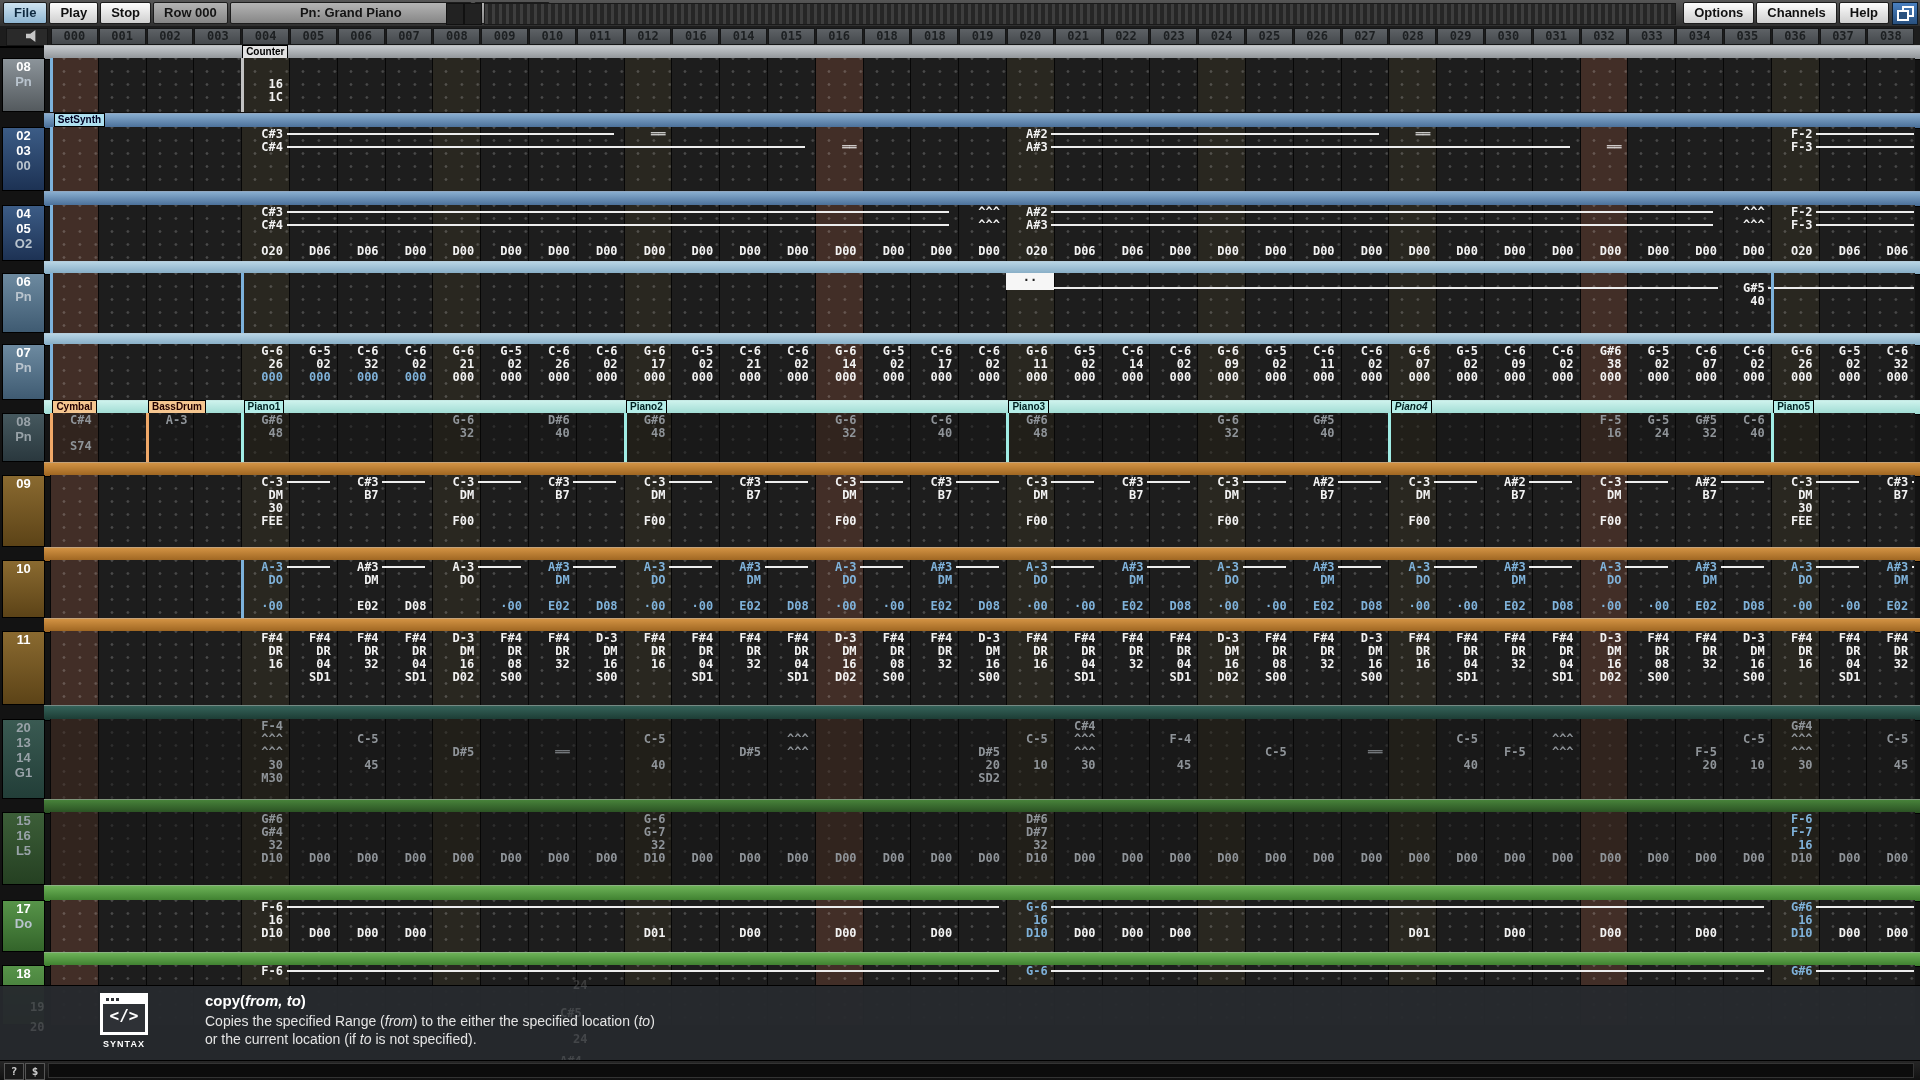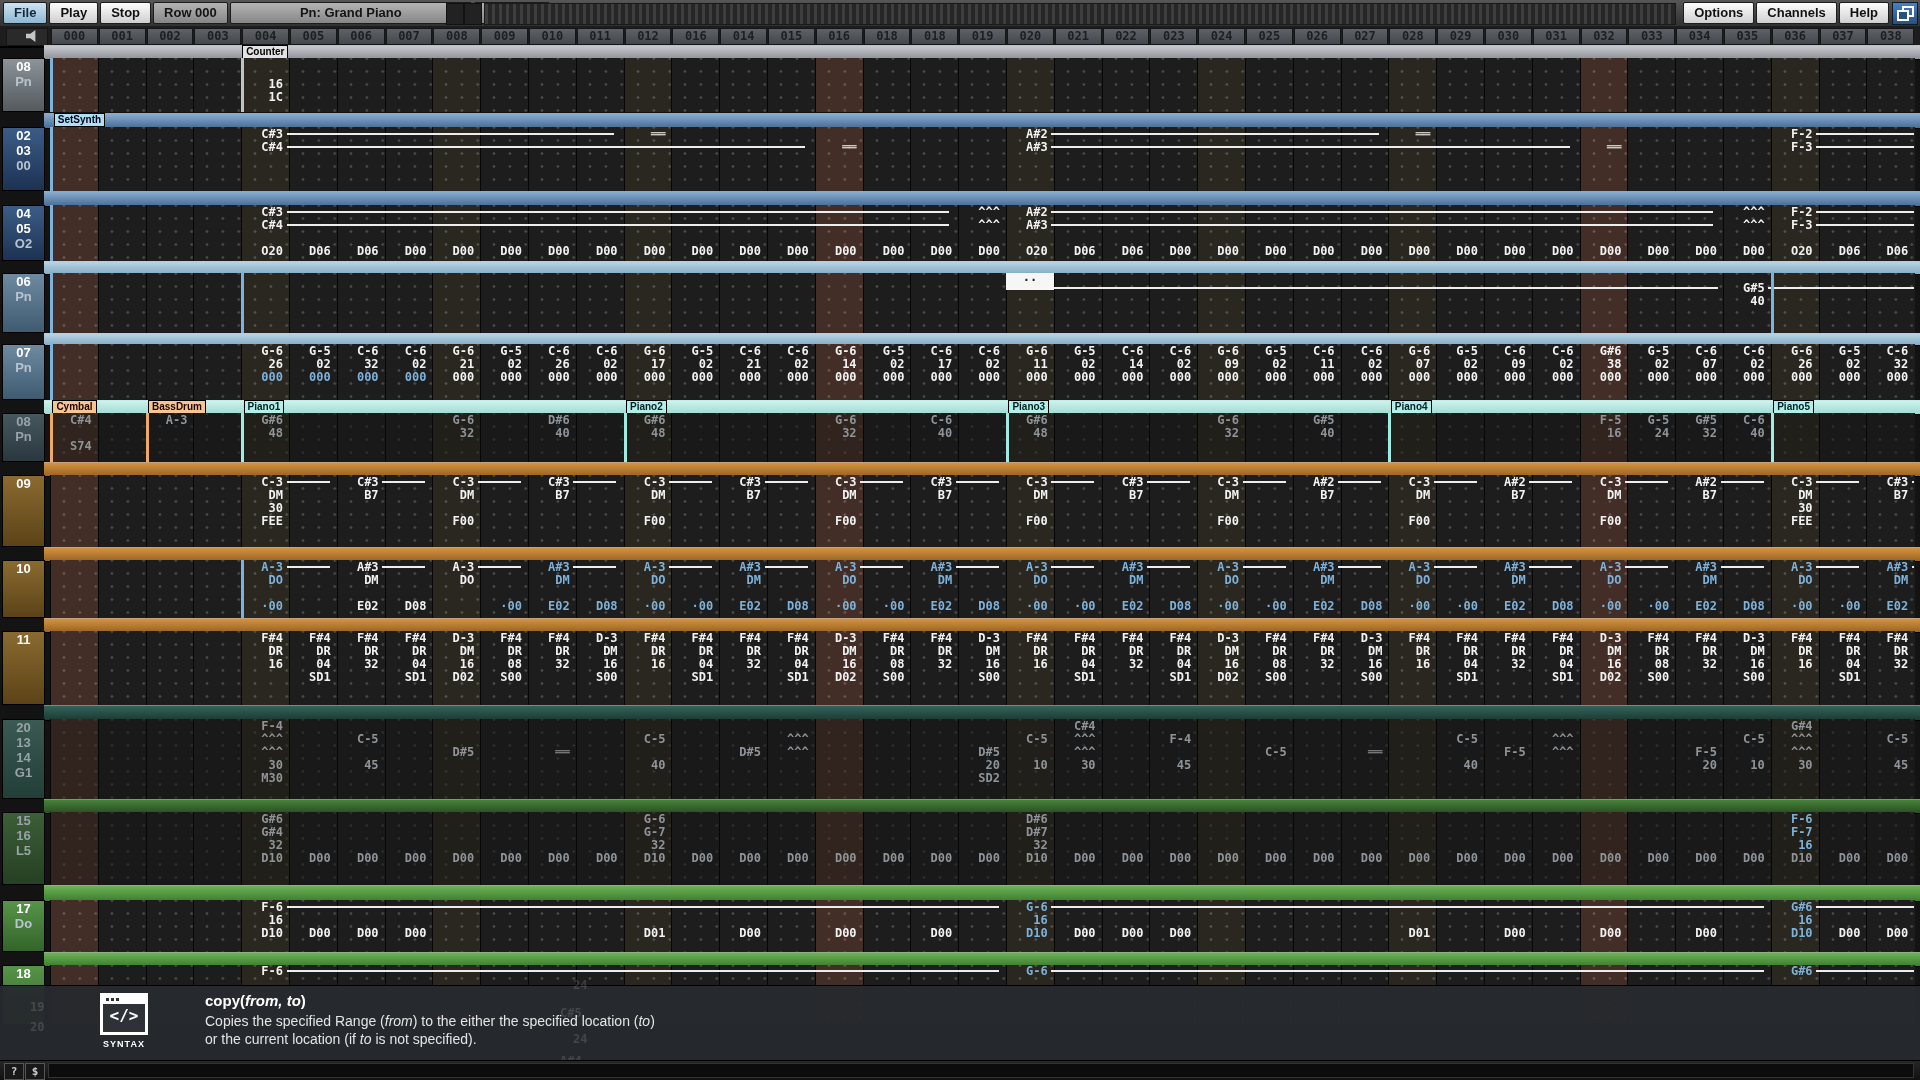--- a/index.html
+++ b/index.html
@@ -596,21 +596,21 @@
     <div class="nt w" style="left: 1721px; top: 371px; width: 43.8px;">000</div>
     <div class="nt w" style="left: 1768.8px; top: 371px; width: 43.8px;">000</div>
     <div class="nt w" style="left: 1816.6px; top: 371px; width: 43.8px;">000</div>
     <div class="nt w" style="left: 1864.4px; top: 371px; width: 43.8px;">000</div>
     <div class="tbar bar-cyan" style="top: 400px; height: 13px;"></div>
     <div class="chip chip-orange" style="left: 52.39px; top: 400px;">Cymbal</div>
     <div class="chip chip-orange" style="left: 147.99px; top: 400px;">BassDrum</div>
     <div class="chip chip-teal" style="left: 243.59px; top: 400px;">Piano1</div>
     <div class="chip chip-teal" style="left: 625.99px; top: 400px;">Piano2</div>
     <div class="chip chip-teal" style="left: 1008.39px; top: 400px;">Piano3</div>
-    <div class="chip chip-teal" style="left: 1390.79px; top: 400px;">Piano4</div>
+    <div class="chip chip-teal" style="left: 1390.79px; top: 400px; font-style: italic;">Piano4</div>
     <div class="chip chip-teal" style="left: 1773.19px; top: 400px;">Piano5</div>
     <div class="rowlab lab-slate mutlab" style="top: 413px; height: 47px;">
       <span class="n">08</span>
       <span class="s">Pn</span>
     </div>
     <div class="cc red mm" style="left: 50px; top: 413px; width: 47.8px; height: 49px;"></div>
     <div class="cc mm" style="left: 97.8px; top: 413px; width: 47.8px; height: 49px;"></div>
     <div class="cc mm" style="left: 145.6px; top: 413px; width: 47.8px; height: 49px;"></div>
     <div class="cc mm" style="left: 193.4px; top: 413px; width: 47.8px; height: 49px;"></div>
     <div class="cc olive mm" style="left: 241.2px; top: 413px; width: 47.8px; height: 49px;"></div>

